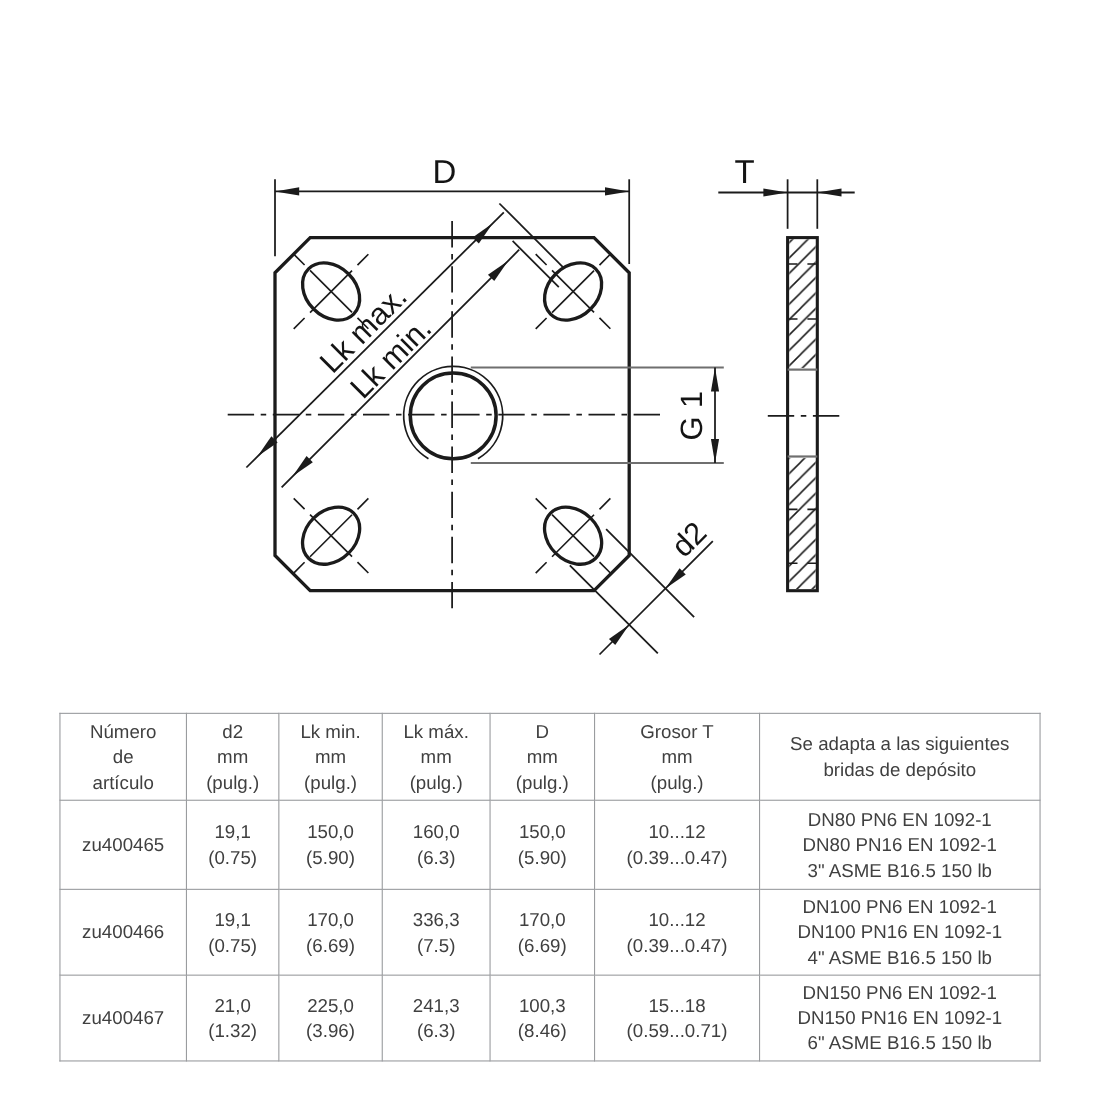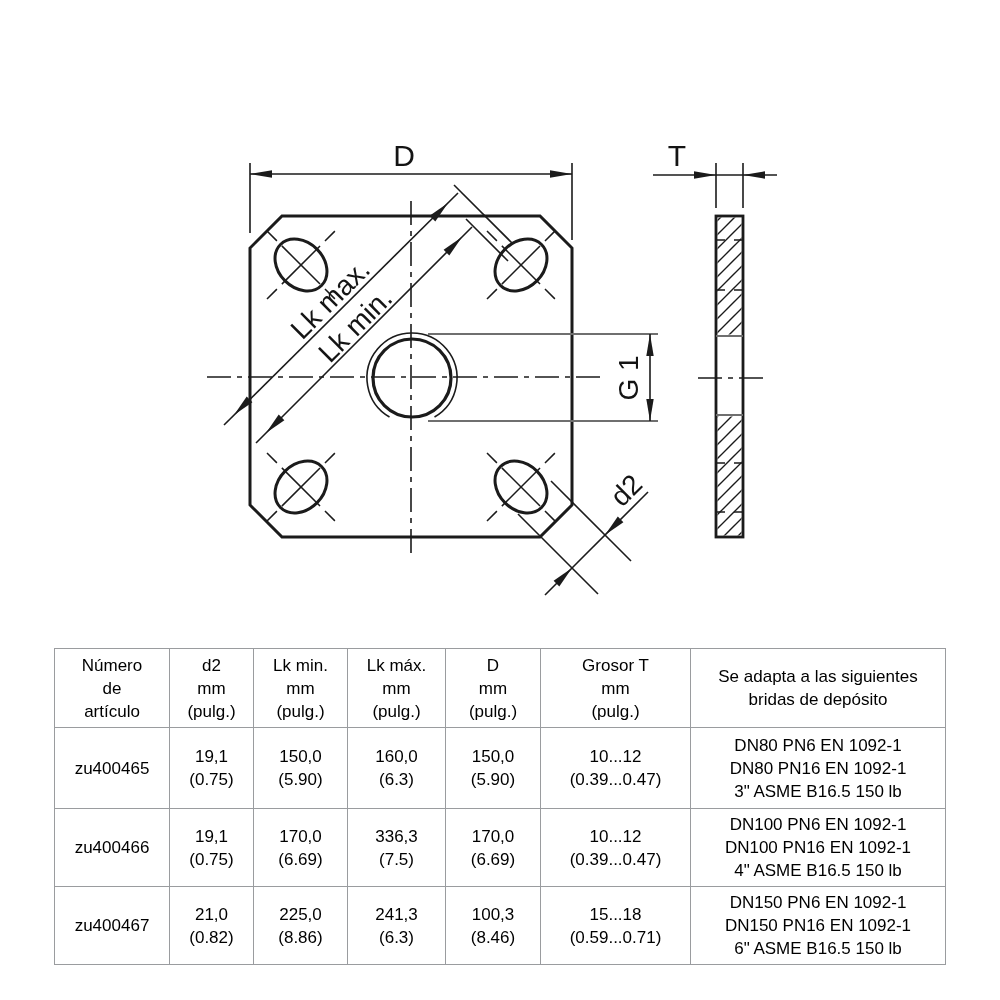--- a/index.html
+++ b/index.html
@@ -2,21 +2,21 @@
 <html><head>
 <meta charset="utf-8">
 <style>
   html,body { margin:0; padding:0; background:#ffffff; }
   .sheet { position:relative; width:1000px; height:1000px; background:#fff;
            font-family:"Liberation Sans", sans-serif; overflow:hidden; }
   svg text { font-family:"Liberation Sans", sans-serif; fill:#141414; }
   .dimlbl { font-size:28px; }
   .dimlbl-big { font-size:30px; }
   table.spec { position:absolute; left:54px; top:648px; border-collapse:collapse;
-               table-layout:fixed; font-size:17px; line-height:23px; color:#000000; }
+               table-layout:fixed; font-size:17px; line-height:23px; color:#404040; }
   table.spec th, table.spec td {
       border:1px solid #9a9c9f; text-align:center; vertical-align:middle;
       white-space:pre-line; font-weight:normal; padding:4px 3px; }
   tr.hdr { height:79px; }
   tr.r1 { height:81px; }
   tr.r2 { height:77px; }
   tr.r3 { height:77px; }
 </style>
 </head>
 <body>
@@ -195,23 +195,23 @@
 (6.69)</td>
       <td>10...12
 (0.39...0.47)</td>
       <td>DN100 PN6 EN 1092-1
 DN100 PN16 EN 1092-1
 4" ASME B16.5 150 lb</td>
     </tr>
     <tr class="r3">
       <td>zu400467</td>
       <td>21,0
-(0.82)</td>
+(1.32)</td>
       <td>225,0
-(8.86)</td>
+(3.96)</td>
       <td>241,3
 (6.3)</td>
       <td>100,3
 (8.46)</td>
       <td>15...18
 (0.59...0.71)</td>
       <td>DN150 PN6 EN 1092-1
 DN150 PN16 EN 1092-1
 6" ASME B16.5 150 lb</td>
     </tr>

